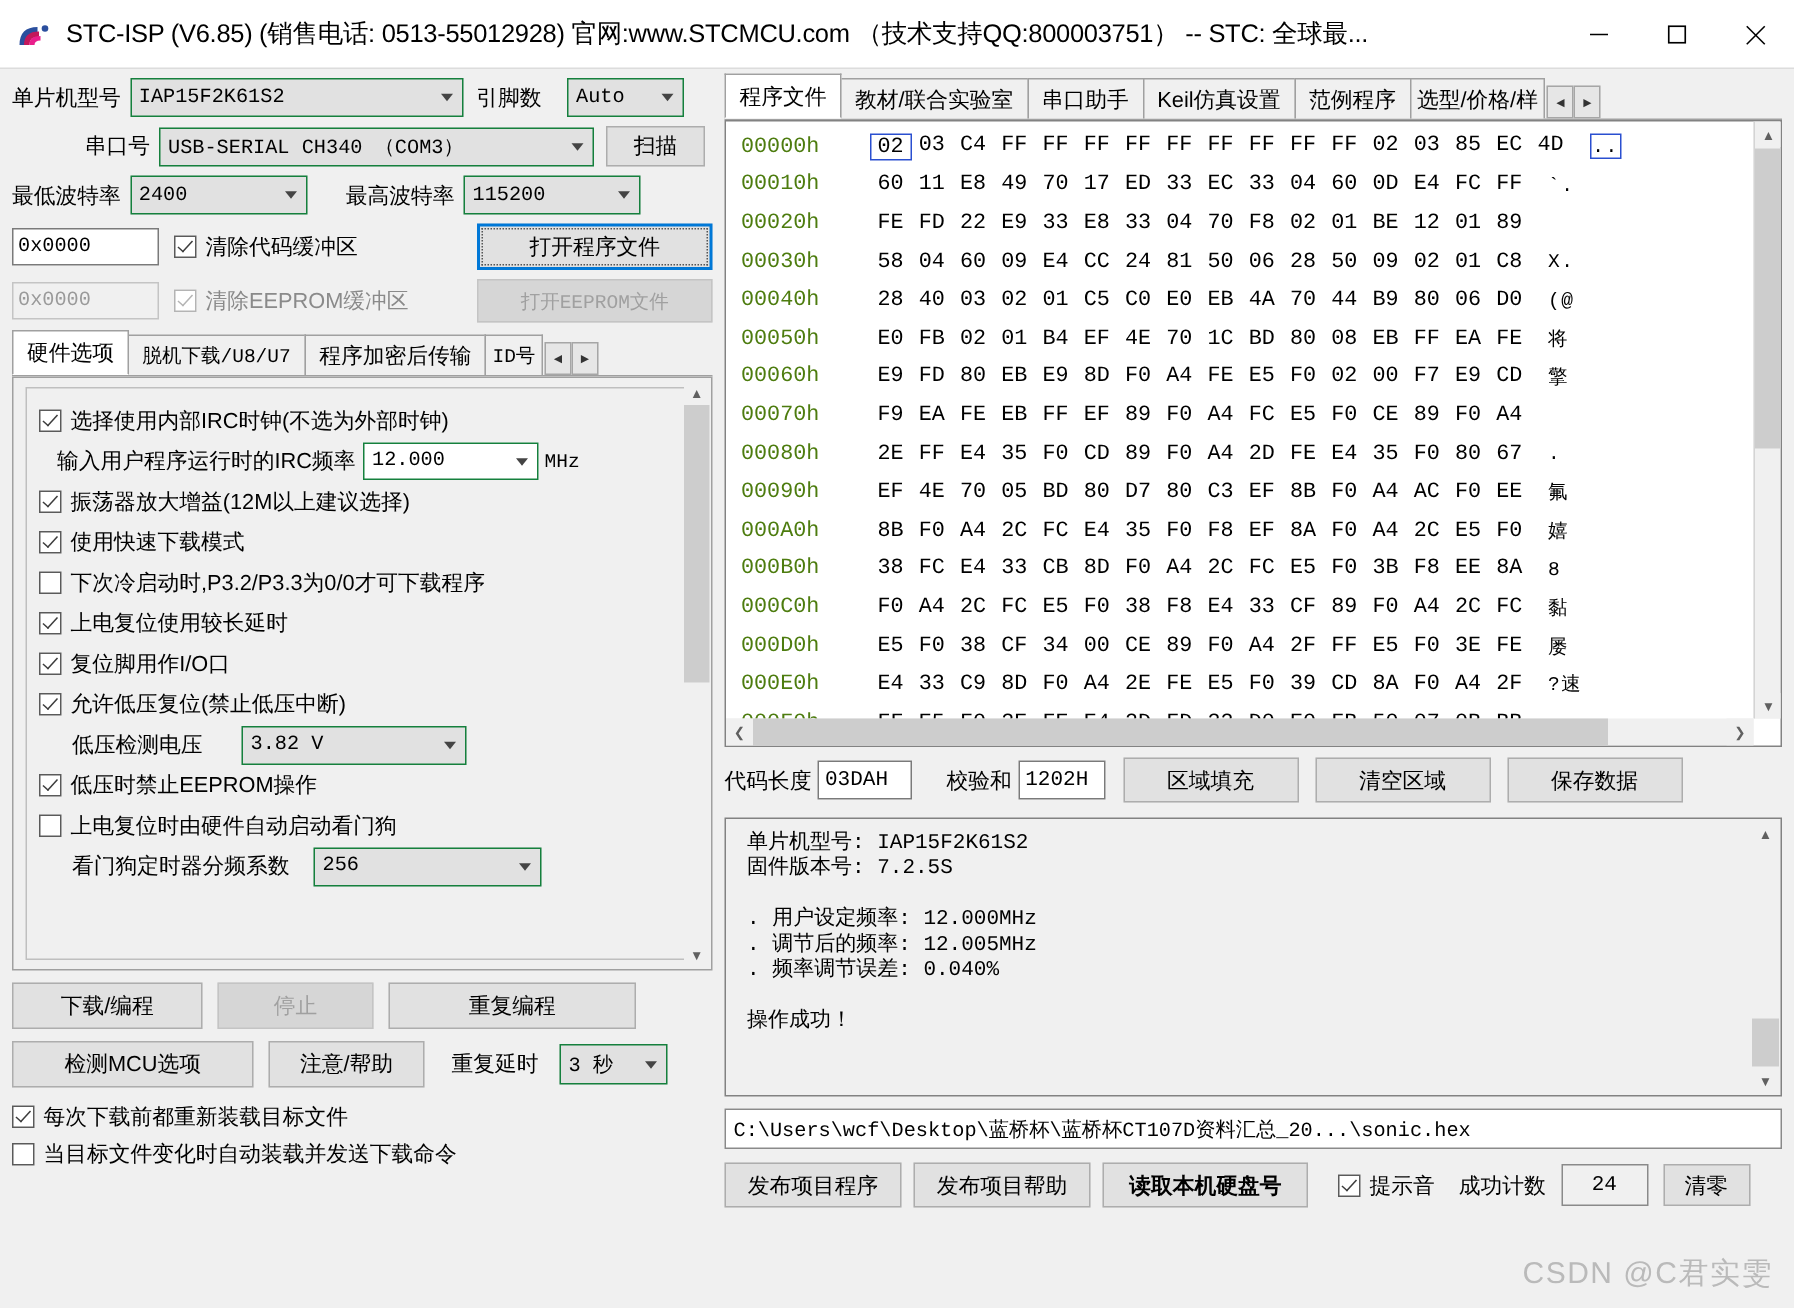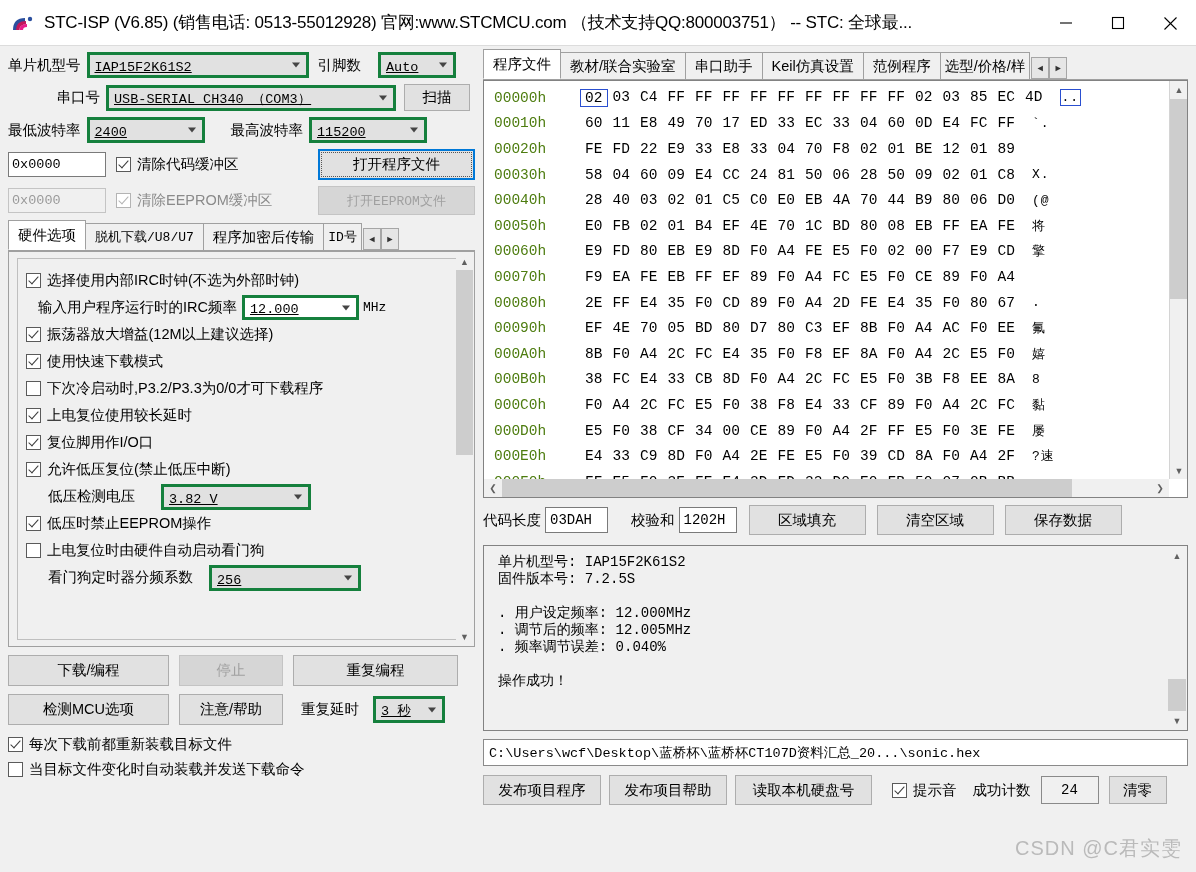--- a/index.html
+++ b/index.html
@@ -36,28 +36,28 @@
   .right-pane { width: 713px; height: 826px; padding: 4px 8px 0 0px; }
 
   
   .row { display: flex; align-items: center; margin-bottom: 6px; }
   .lbl { font-size: 14.5px; white-space: nowrap; }
   .lbl-mono { font-family: "Liberation Mono", monospace; font-size: 13px; }
 
   select, .fakeselect {
     -webkit-appearance: none; appearance: none;
     background: #e1e1e1;
-    border: 3px solid #15803d;
+    border: 1px solid #15803d;
     height: 26px;
     font-family: "Liberation Mono", monospace;
     font-size: 13.5px;
     padding: 0 20px 0 5px;
     color: #000;
     position: relative;
-    display: flex; align-items: flex-end; text-decoration: underline;
+    display: flex; align-items: center;
   }
   .fakeselect .chev {
     position: absolute; right: 6px; top: 50%; transform: translateY(-50%);
     width: 0; height: 0; border-left: 4px solid transparent; border-right: 4px solid transparent;
     border-top: 5px solid #444;
   }
   .fakeselect.white { background: #ffffff; }
   .btn {
     background: #e1e1e1; border: 1px solid #adadad; height: 27px;
     font-size: 14.5px; font-family: "Liberation Sans", sans-serif;
@@ -355,21 +355,21 @@
     <div class="scrollbar-v">
       <div class="sb-arrow">▲</div>
       <div class="sb-track">
         <div class="sb-thumb" style="top:0; height:185px;"></div>
       </div>
       <div class="sb-arrow">▼</div>
     </div>
   </div>
 
   <div class="btnrow">
-    <div class="btn bigbtn" style="width:161px;">下载/编程</div>
+    <div class="btn bigbtn" style="width:127px;">下载/编程</div>
     <div class="btn bigbtn disabled" style="width:104px;">停止</div>
     <div class="btn bigbtn" style="width:165px;">重复编程</div>
   </div>
 
   <div class="btnrow">
     <div class="btn bigbtn" style="width:161px;">检测MCU选项</div>
     <div class="btn bigbtn" style="width:104px;">注意/帮助</div>
     <span class="lbl" style="margin-left:8px;">重复延时</span>
     <div class="fakeselect" style="width:72px;height:27px;margin-left:4px;">
       <span>3 秒</span>
@@ -802,21 +802,21 @@
     </div>
   </div>
 
   <div class="pathbox">
     <span>C:\Users\wcf\Desktop\蓝桥杯\蓝桥杯CT107D资料汇总_20...\sonic.hex</span>
   </div>
 
   <div class="btnrow" style="gap:8px;margin-top:9px;">
     <div class="btn" style="width:118px;height:30px;">发布项目程序</div>
     <div class="btn" style="width:118px;height:30px;">发布项目帮助</div>
-    <div class="btn" style="width:137px;height:30px;">读取本机硬盘号</div>
+    <div class="btn" style="width:137px;height:30px;font-weight:bold;">读取本机硬盘号</div>
     <label class="cb" style="margin-left:12px;">
       <span class="box checked"></span>
       <span>提示音</span>
     </label>
     <span class="lbl" style="margin-left:8px;">成功计数</span>
     <div style="border:1px solid #8a8a8a;background:#f0f0f0;height:28px;width:58px;display:flex;align-items:center;justify-content:center;font-family:'Liberation Mono',monospace;font-size:14px;margin-left:2px;">24</div>
     <div class="btn" style="width:58px;height:28px;margin-left:2px;">清零</div>
   </div>
 
 </div>

